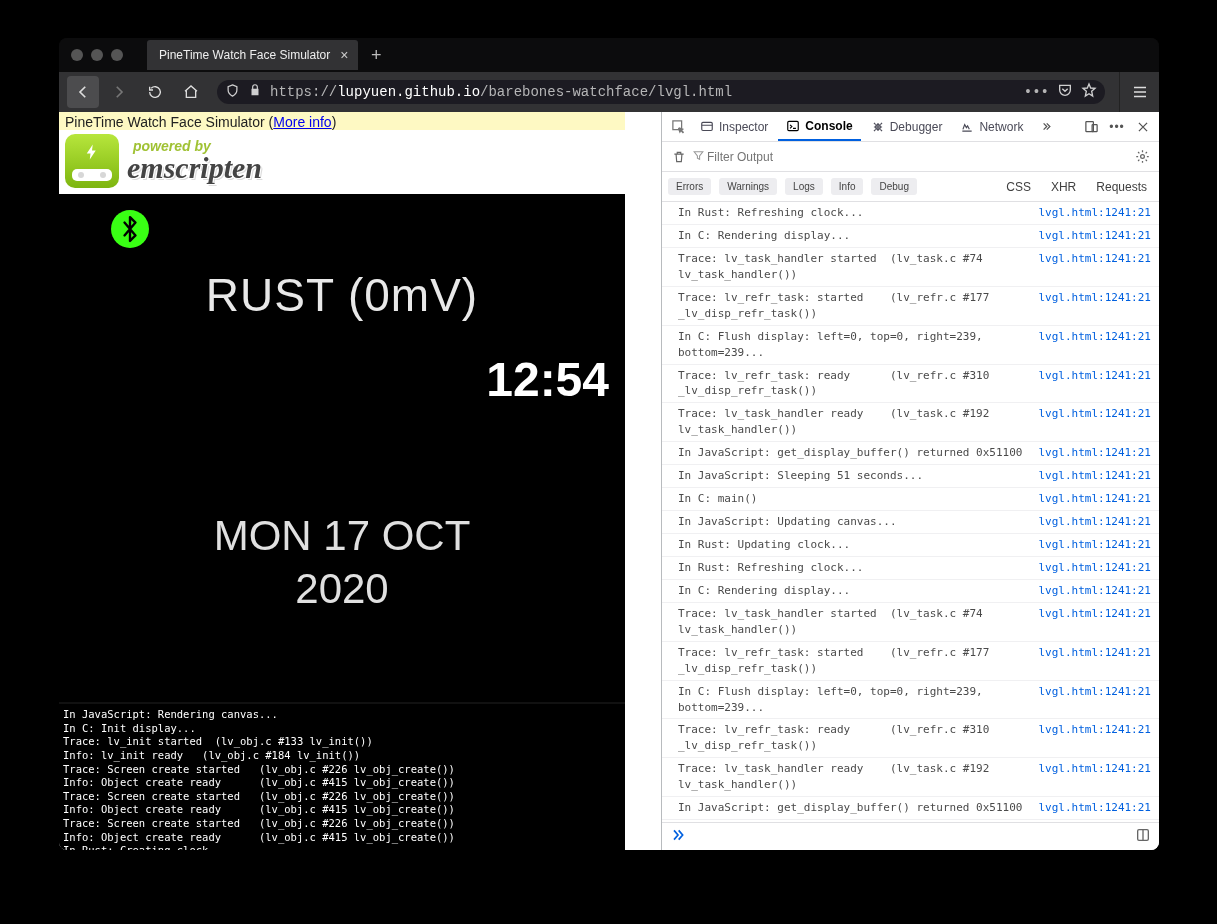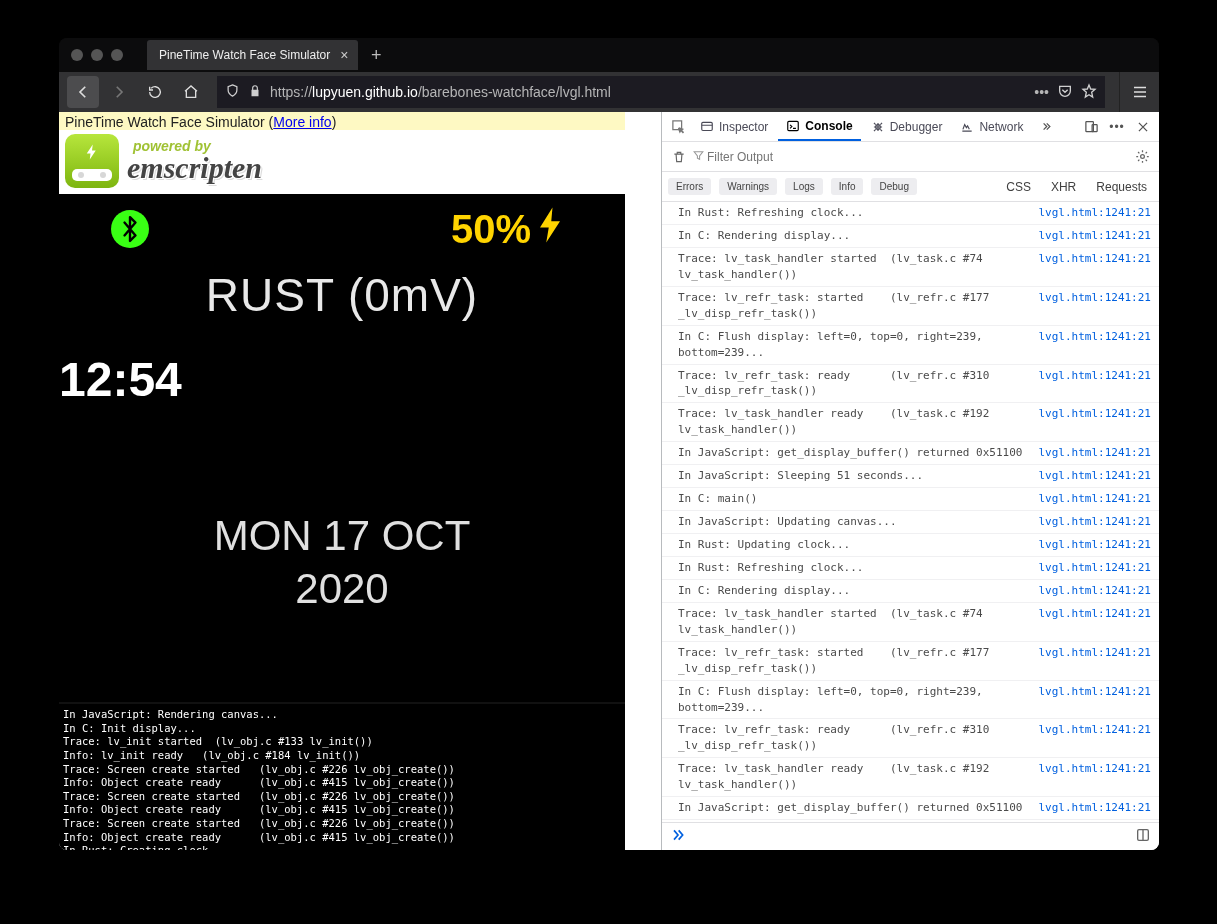--- a/index.html
+++ b/index.html
@@ -61,30 +61,31 @@
   }
   .urlbar .nav-btn {
     width: 32px; height: 32px;
     display: flex; align-items: center; justify-content: center;
     color: #ddd;
     border-radius: 4px;
   }
   .urlbar .nav-btn.disabled { color: #777; }
   .url-field {
     flex: 1;
-    height: 32px;
+    height: 24px;
     background: #1c1b22;
-    border-radius: 0;
+    border-radius: 12px;
     margin: 0 6px;
     display: flex;
     align-items: center;
     padding: 0 8px;
     gap: 8px;
     color: #b5b5b6;
     font-size: 14px;
+    font-family: Liberation Mono, monospace;
   }
   .url-field .lock { color: #cfcfd0; }
   .url-field .urltext { flex: 1; white-space: nowrap; overflow: hidden; }
   .url-field .urltext .emph { color: #fff; }
 
   .hamburger {
     width: 40px; height: 40px;
     display:flex; align-items:center; justify-content:center;
     color:#ddd; font-size:18px;
     background: #323234;
@@ -165,21 +166,21 @@
     display:flex; align-items:center; gap:4px;
   }
   .battery-label svg { width:30px; height:42px; }
   .rust-label {
     position:absolute; left:0; right:0; top:74px;
     text-align:center;
     color:#e8e8e8; font-size:46px; letter-spacing:1px;
   }
   .time-label {
     position:absolute; left:0; right:16px; top:158px;
-    text-align:left;
+    text-align:right;
     color:#fff; font-size:48px; font-weight:600;
   }
   .date-label {
     position:absolute; left:0; right:0; top:316px;
     text-align:center;
     color:#e0e0e0; font-size:42px; line-height:1.25;
     font-weight:500;
   }
 
   .page-log {
@@ -382,28 +383,20 @@
           <span class="name">emscripten</span>
         </div>
       </div>
 
       <div class="watch-canvas">
         <div class="watch-face">
           <div class="bt-icon">
             <svg viewBox="0 0 24 32" fill="none" stroke="#000" stroke-width="2.6" stroke-linejoin="round" stroke-linecap="round">
                 <path d="M6 9 L18 23 L12 29 L12 3 L18 9 L6 23"></path>
               </svg>
-          </div>
-          <div class="battery-label">
-            <span>50%</span>
-            <span>
-              <svg viewBox="0 0 24 32" fill="#ffd400">
-                  <path d="M14 2 L4 18h7l-2 12 11-17h-7l1-11z"></path>
-                </svg>
-            </span>
           </div>
           <div class="rust-label">RUST (0mV)</div>
           <div class="time-label">12:54</div>
           <div class="date-label">
             <span>MON 17 OCT</span><br>
             <span>2020</span>
           </div>
         </div>
         <div class="page-log">In JavaScript: Rendering canvas...
 In C: Init display...

